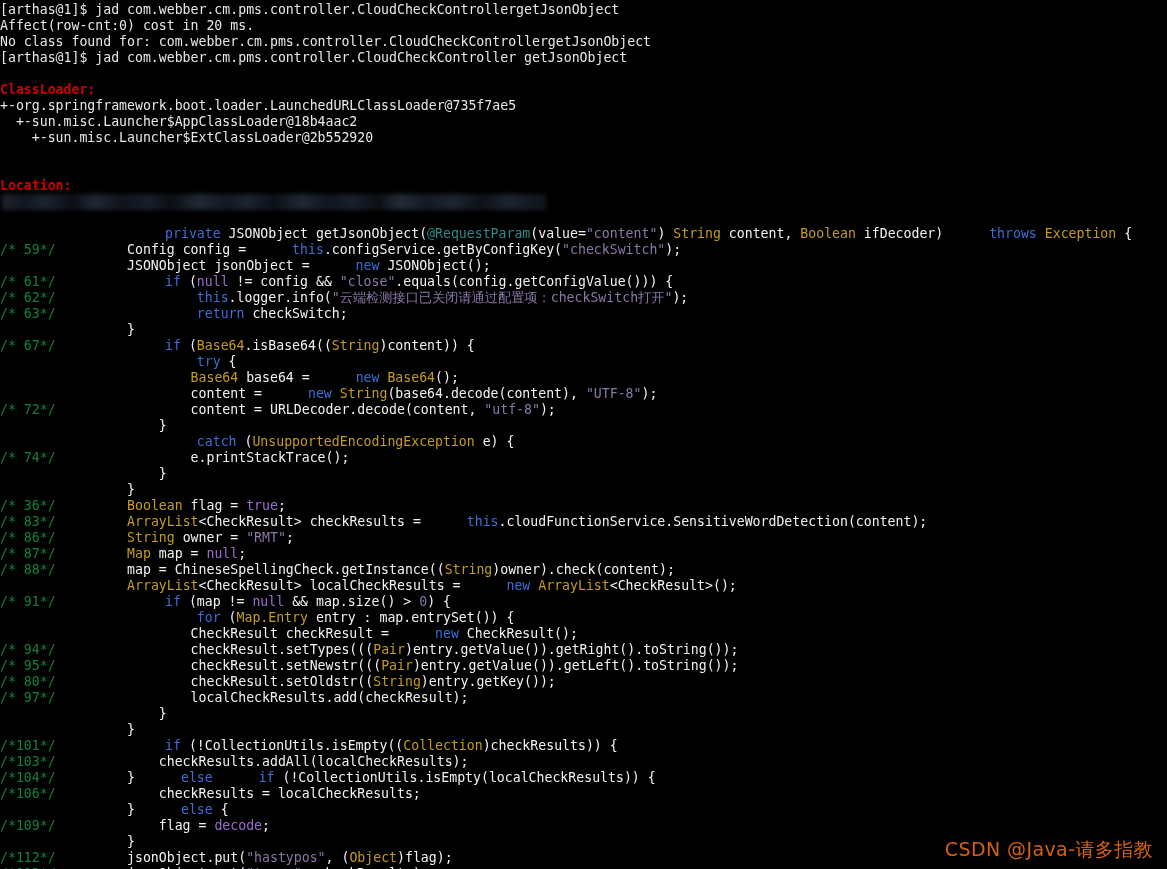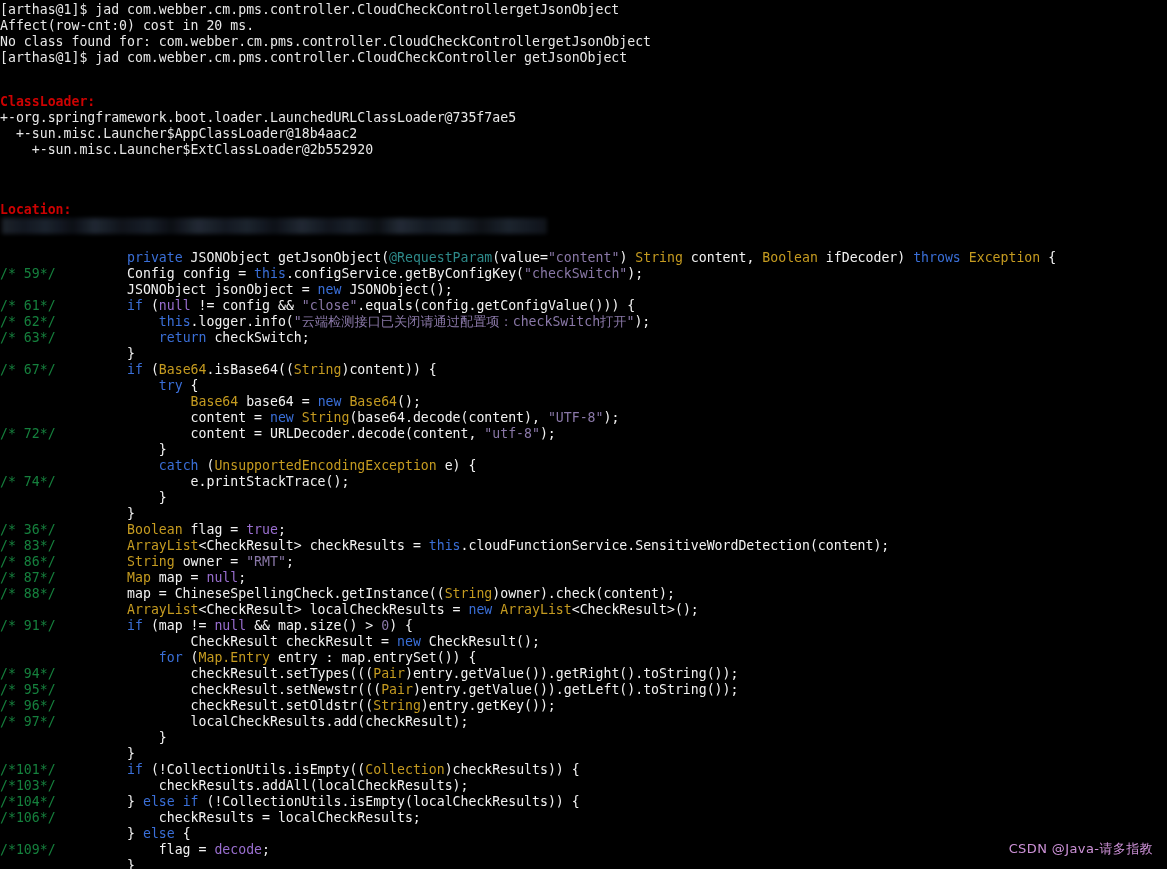--- a/index.html
+++ b/index.html
@@ -31,23 +31,23 @@
   .line {
     height: 16px;
     white-space: pre;
     font-size: 13.2px;
     line-height: 16px;
   }
   .blank { height: 16px; }
 
   
   .c-plain    { color: #e8e8e8; }
-  .c-red      { color: #cc0202; font-weight: bold; margin-top: 12px; }
+  .c-red      { color: #cc0202; font-weight: bold; }
   .c-green    { color: #15803d; }
-  .c-keyword  { color: #3a6fd8; }
+  .c-keyword  { color: #3a6fd8; margin-left: 38px; }
   .c-type     { color: #c59b20; }
   .c-string   { color: #8a78a8; }
   .c-literal  { color: #9a6fd0; text-align: center; }
   .c-annot    { color: #2e8a8a; }
   .c-white    { color: #f2f2f2; }
   .c-num      { color: #8a78a8; }
 
   
   .blurred {
     height: 16px;
@@ -63,23 +63,23 @@
     filter: blur(2.2px);
     opacity: 0.95;
     border-radius: 1px;
   }
 
   
   #watermark {
     position: absolute;
     right: 14px;
     bottom: 12px;
-    color: #f0abfc;
+    color: #f97316;
     font-family: "DejaVu Sans", "Liberation Sans", sans-serif;
-    font-size: 13px;
+    font-size: 19px;
     letter-spacing: 0.4px;
     opacity: 0.85;
     pointer-events: none;
   }
 </style>
 </head>
 <body>
 
 <div id="terminal">
 
@@ -121,25 +121,25 @@
       <div class="line"><span class="c-green">/* 74*/ </span><span class="c-white">                e.printStackTrace();</span></div>
       <div class="line"><span class="c-green">        </span><span class="c-white">            }</span></div>
       <div class="line"><span class="c-green">        </span><span class="c-white">        }</span></div>
       <div class="line"><span class="c-green">/* 36*/ </span><span class="c-plain">        </span><span class="c-type">Boolean</span><span class="c-white"> flag = </span><span class="c-literal">true</span><span class="c-white">;</span></div>
       <div class="line"><span class="c-green">/* 83*/ </span><span class="c-plain">        </span><span class="c-type">ArrayList</span><span class="c-white">&lt;CheckResult&gt; checkResults = </span><span class="c-keyword">this</span><span class="c-white">.cloudFunctionService.SensitiveWordDetection(content);</span></div>
       <div class="line"><span class="c-green">/* 86*/ </span><span class="c-plain">        </span><span class="c-type">String</span><span class="c-white"> owner = </span><span class="c-string">"RMT"</span><span class="c-white">;</span></div>
       <div class="line"><span class="c-green">/* 87*/ </span><span class="c-plain">        </span><span class="c-type">Map</span><span class="c-white"> map = </span><span class="c-literal">null</span><span class="c-white">;</span></div>
       <div class="line"><span class="c-green">/* 88*/ </span><span class="c-white">        map = ChineseSpellingCheck.getInstance((</span><span class="c-type">String</span><span class="c-white">)owner).check(content);</span></div>
       <div class="line"><span class="c-green">        </span><span class="c-plain">        </span><span class="c-type">ArrayList</span><span class="c-white">&lt;CheckResult&gt; localCheckResults = </span><span class="c-keyword">new</span><span class="c-plain"> </span><span class="c-type">ArrayList</span><span class="c-white">&lt;CheckResult&gt;();</span></div>
       <div class="line"><span class="c-green">/* 91*/ </span><span class="c-plain">        </span><span class="c-keyword">if</span><span class="c-white"> (map != </span><span class="c-literal">null</span><span class="c-white"> &amp;&amp; map.size() &gt; </span><span class="c-num">0</span><span class="c-white">) {</span></div>
+      <div class="line"><span class="c-green">        </span><span class="c-plain">            </span><span class="c-keyword">for</span><span class="c-white"> (</span><span class="c-type">Map.Entry</span><span class="c-white"> entry : map.entrySet()) {</span></div>
       <div class="line"><span class="c-green">        </span><span class="c-white">                CheckResult checkResult = </span><span class="c-keyword">new</span><span class="c-white"> CheckResult();</span></div>
-      <div class="line"><span class="c-green">        </span><span class="c-plain">            </span><span class="c-keyword">for</span><span class="c-white"> (</span><span class="c-type">Map.Entry</span><span class="c-white"> entry : map.entrySet()) {</span></div>
       <div class="line"><span class="c-green">/* 94*/ </span><span class="c-white">                checkResult.setTypes(((</span><span class="c-type">Pair</span><span class="c-white">)entry.getValue()).getRight().toString());</span></div>
       <div class="line"><span class="c-green">/* 95*/ </span><span class="c-white">                checkResult.setNewstr(((</span><span class="c-type">Pair</span><span class="c-white">)entry.getValue()).getLeft().toString());</span></div>
-      <div class="line"><span class="c-green">/* 96*/ </span><span class="c-white">                checkResult.setOldstr((</span><span class="c-type">String</span><span class="c-white">)entry.getKey());</span></div>
+      <div class="line"><span class="c-green">/* 80*/ </span><span class="c-white">                checkResult.setOldstr((</span><span class="c-type">String</span><span class="c-white">)entry.getKey());</span></div>
       <div class="line"><span class="c-green">/* 97*/ </span><span class="c-white">                localCheckResults.add(checkResult);</span></div>
       <div class="line"><span class="c-green">        </span><span class="c-white">            }</span></div>
       <div class="line"><span class="c-green">        </span><span class="c-white">        }</span></div>
       <div class="line"><span class="c-green">/*101*/ </span><span class="c-plain">        </span><span class="c-keyword">if</span><span class="c-white"> (!CollectionUtils.isEmpty((</span><span class="c-type">Collection</span><span class="c-white">)checkResults)) {</span></div>
       <div class="line"><span class="c-green">/*103*/ </span><span class="c-white">            checkResults.addAll(localCheckResults);</span></div>
       <div class="line"><span class="c-green">/*104*/ </span><span class="c-white">        } </span><span class="c-keyword">else</span><span class="c-plain"> </span><span class="c-keyword">if</span><span class="c-white"> (!CollectionUtils.isEmpty(localCheckResults)) {</span></div>
       <div class="line"><span class="c-green">/*106*/ </span><span class="c-white">            checkResults = localCheckResults;</span></div>
       <div class="line"><span class="c-green">        </span><span class="c-white">        } </span><span class="c-keyword">else</span><span class="c-white"> {</span></div>
       <div class="line"><span class="c-green">/*109*/ </span><span class="c-white">            flag = </span><span class="c-literal">decode</span><span class="c-white">;</span></div>
       <div class="line"><span class="c-green">        </span><span class="c-white">        }</span></div>

